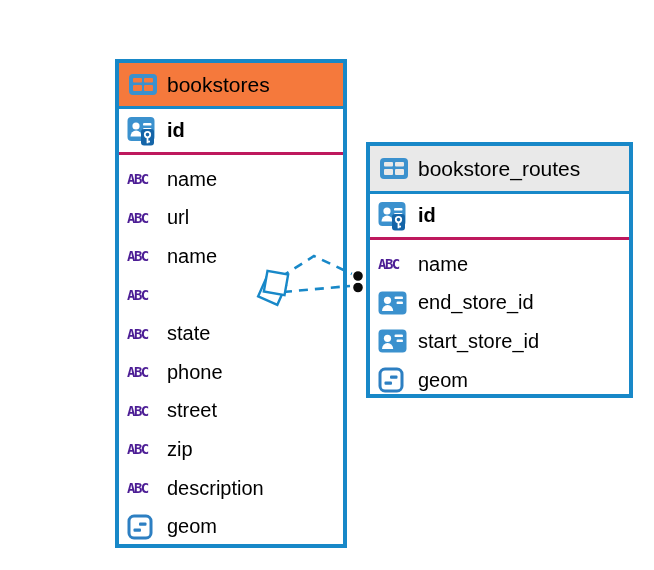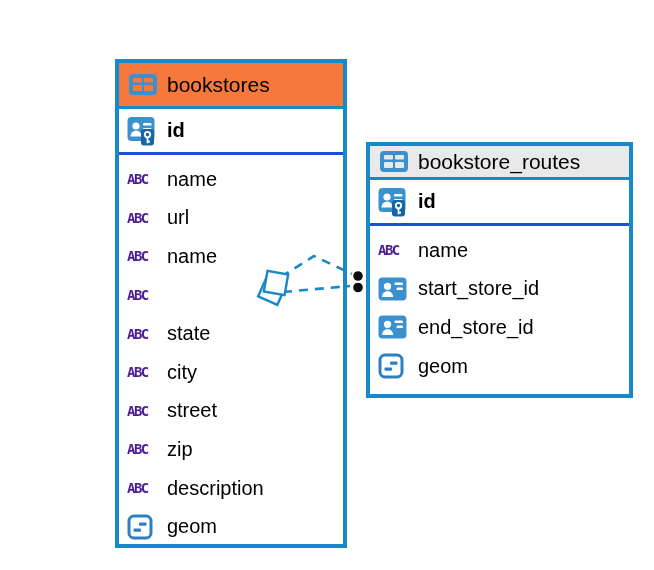--- a/index.html
+++ b/index.html
@@ -12,25 +12,25 @@
     border:4px solid #1888C8; z-index:2;
   }
   .t-bookstores { left:69px; top:59px;  width:232px; height:489px;margin-left:46px; }
   .t-routes     { left:366px; top:142px; width:267px; height:256px; }
 
   .thead {
     display:flex; align-items:center; gap:8px; padding:0 6px 0 9px;
     border-bottom:3px solid #1888C8; box-sizing:border-box;
   }
   .t-bookstores .thead { height:46px; background:#F5793C; --cell:#F5793C; }
-  .t-routes     .thead { height:34px; background:#E9E9E9; --cell:#E9E9E9; }
+  .t-routes     .thead { height:48px; background:#E9E9E9; --cell:#E9E9E9; }
   .tname { font-size:21px; font-weight:500; color:#000; white-space:nowrap; }
 
   .row { display:flex; align-items:center; gap:9px; padding:0 6px 0 8px; box-sizing:border-box; }
-  .pk-row { height:46px; border-bottom:3px solid #1d4ed8; }
+  .pk-row { height:46px; border-bottom:3px solid #be185d; }
   .cname { font-size:20px; color:#000; white-space:nowrap; }
   .pk-row .cname { font-weight:700; }
 
   .cols { padding:5px 0 3px 0; }
   .cols .row { height:38.6px; }
 
   .icon { flex:none; width:31px; display:flex; align-items:center; }
   .abc {
     flex:none; width:31px;
     font-family:"DejaVu Sans Mono", monospace;
@@ -92,21 +92,21 @@
       </div>
       <div class="row">
         <span class="abc">ABC</span>
       </div>
       <div class="row">
         <span class="abc">ABC</span>
         <span class="cname">state</span>
       </div>
       <div class="row">
         <span class="abc">ABC</span>
-        <span class="cname">city</span>
+        <span class="cname">phone</span>
       </div>
       <div class="row">
         <span class="abc">ABC</span>
         <span class="cname">street</span>
       </div>
       <div class="row">
         <span class="abc">ABC</span>
         <span class="cname">zip</span>
       </div>
       <div class="row">
@@ -165,33 +165,33 @@
       <div class="row">
         <span class="icon">
           <svg width="29" height="24" viewBox="0 0 29 24">
             <rect x="0.5" y="0.5" width="28" height="23" rx="4" fill="#3B91CE"></rect>
             <circle cx="9.5" cy="9.3" r="3.6" fill="#fff"></circle>
             <path d="M4 20 a5.6 6 0 0 1 11.2 0 z" fill="#fff"></path>
             <rect x="16.5" y="5.5" width="8.5" height="2.6" rx="1.2" fill="#fff"></rect>
             <rect x="18.5" y="10.5" width="6.5" height="2.6" rx="1.2" fill="#fff"></rect>
           </svg>
         </span>
-        <span class="cname">start_store_id</span>
+        <span class="cname">end_store_id</span>
       </div>
       <div class="row">
         <span class="icon">
           <svg width="29" height="24" viewBox="0 0 29 24">
             <rect x="0.5" y="0.5" width="28" height="23" rx="4" fill="#3B91CE"></rect>
             <circle cx="9.5" cy="9.3" r="3.6" fill="#fff"></circle>
             <path d="M4 20 a5.6 6 0 0 1 11.2 0 z" fill="#fff"></path>
             <rect x="16.5" y="5.5" width="8.5" height="2.6" rx="1.2" fill="#fff"></rect>
             <rect x="18.5" y="10.5" width="6.5" height="2.6" rx="1.2" fill="#fff"></rect>
           </svg>
         </span>
-        <span class="cname">end_store_id</span>
+        <span class="cname">start_store_id</span>
       </div>
       <div class="row">
         <span class="icon">
           <svg width="26" height="26" viewBox="0 0 26 26">
             <rect x="2" y="2" width="22" height="22" rx="5" fill="#fff" stroke="#2D7FC2" stroke-width="3"></rect>
             <rect x="12" y="8.5" width="7.5" height="3.2" rx="1" fill="#2D7FC2"></rect>
             <rect x="6.5" y="14.5" width="7.5" height="3.2" rx="1" fill="#2D7FC2"></rect>
           </svg>
         </span>
         <span class="cname">geom</span>

